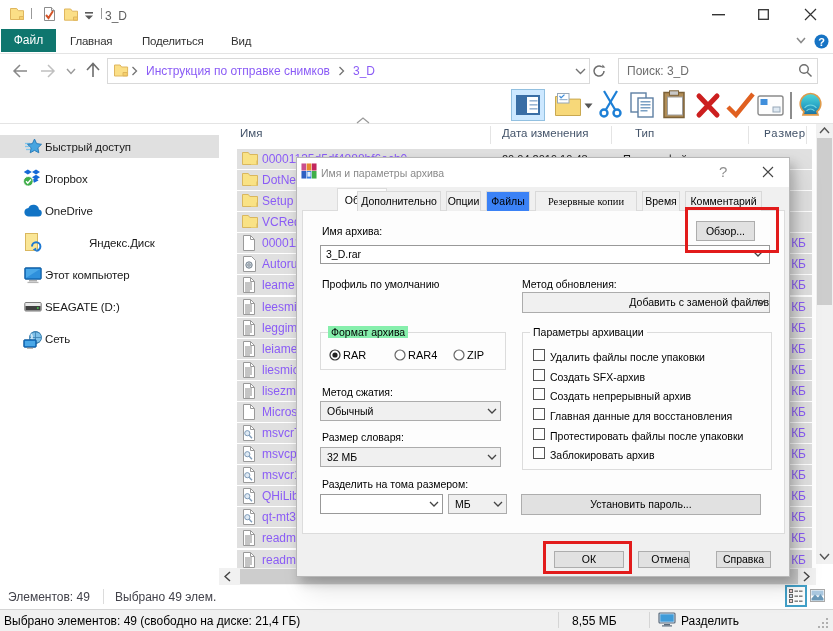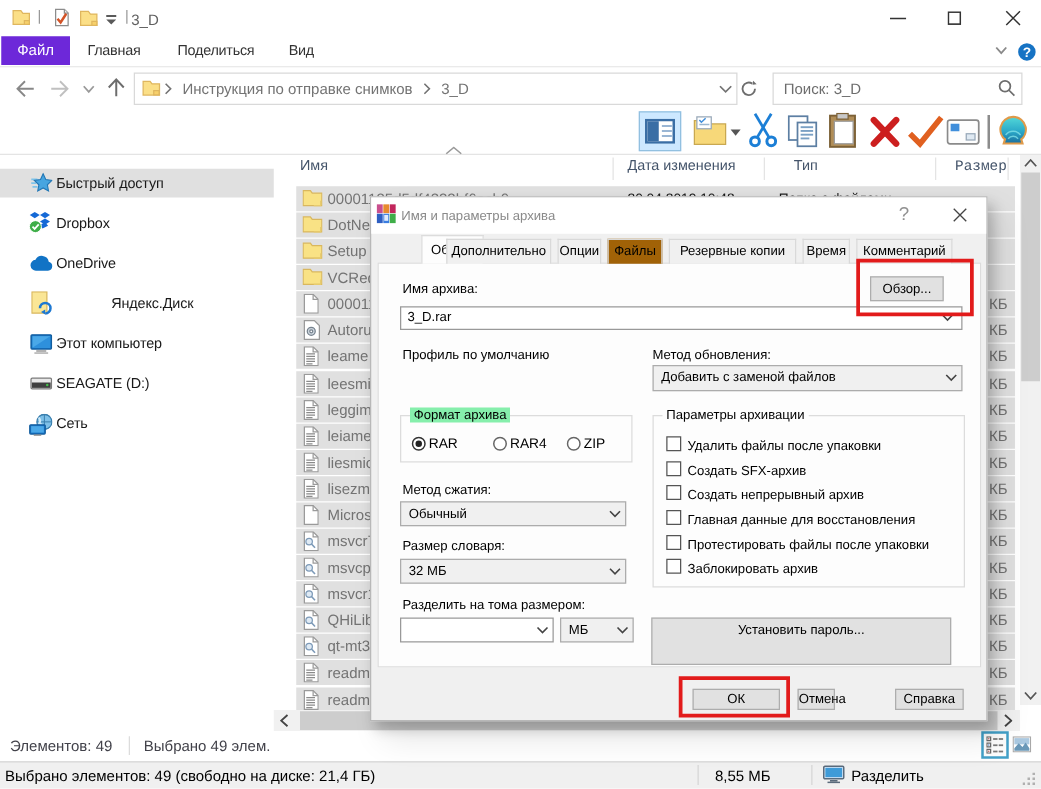--- a/index.html
+++ b/index.html
@@ -1,18 +1,18 @@
 <!DOCTYPE html>
 <html><head><meta charset="utf-8">
 <style>
   html,body{margin:0;padding:0;}
   body{width:833px;height:631px;overflow:hidden;font-family:"Liberation Sans",sans-serif;background:#fff;}
   #w{position:relative;width:833px;height:631px;background:#fff;}
   .abs{position:absolute;}
-  .t12{font-size:12px;color:#737373;white-space:nowrap;}
+  .t12{font-size:12px;color:#8b5cf6;white-space:nowrap;}
   .sb{font-size:11.5px;color:#1a1a1a;white-space:nowrap;letter-spacing:-0.1px;}
   .hdr{font-size:11.5px;color:#44546a;white-space:nowrap;}
   .btn{position:absolute;background:#e1e1e1;border:1px solid #adadad;font-size:10.5px;color:#000;text-align:center;box-sizing:border-box;}
   .combo{position:absolute;background:#f0f0f0;border:1px solid #acacac;font-size:10.5px;color:#000;box-sizing:border-box;}
   .fieldset{position:absolute;border:1px solid #dcdcdc;box-sizing:border-box;}
   .redbox{position:absolute;border:3px solid #e21b1b;box-sizing:border-box;z-index:60;}
 </style></head>
 <body>
 <div id="w">
 
@@ -46,21 +46,21 @@
       <rect width="13" height="1.4" fill="#333"></rect>
     </svg>
 <svg class="abs" style="left:758px;top:9px" width="11" height="11" viewBox="0 0 11 11">
       <rect x="0.7" y="0.7" width="9.6" height="9.6" fill="none" stroke="#333" stroke-width="1.3"></rect>
     </svg>
 <svg class="abs" style="left:804px;top:8px" width="13" height="13" viewBox="0 0 13 13">
       <path d="M1 1 L12 12 M12 1 L1 12" stroke="#333" stroke-width="1.2"></path>
     </svg>
 
 <div class="abs" style="left:0;top:29px;width:833px;height:24px;background:#fff;"></div>
-<div class="abs" style="left:1px;top:29px;width:55px;height:23px;background:#6d28d9;color:#fff;font-size:12px;text-align:center;line-height:23px;">Файл</div>
+<div class="abs" style="left:1px;top:29px;width:55px;height:23px;background:#0f766e;color:#fff;font-size:12px;text-align:center;line-height:23px;">Файл</div>
 <div class="abs" style="left:70px;top:35px;color:#333;font-size:11.5px;letter-spacing:-0.2px;white-space:nowrap;">Главная</div>
 <div class="abs" style="left:142px;top:35px;color:#333;font-size:11.5px;letter-spacing:-0.2px;white-space:nowrap;">Поделиться</div>
 <div class="abs" style="left:231px;top:35px;color:#333;font-size:11.5px;letter-spacing:-0.2px;white-space:nowrap;">Вид</div>
 <svg class="abs" style="left:796px;top:37px" width="10" height="7" viewBox="0 0 10 7">
       <path d="M1 1 l4 4.5 L9 1" stroke="#8a8a8a" stroke-width="1.5" fill="none"></path>
     </svg>
 <circle class="abs"></circle>
 <svg class="abs" style="left:814px;top:34px" width="15" height="15" viewBox="0 0 15 15">
       <circle cx="7.5" cy="7.5" r="7" fill="#1673c4"></circle>
       <text x="7.5" y="11.6" font-size="11" font-weight="bold" fill="#fff" text-anchor="middle" font-family="Liberation Sans">?</text>
@@ -527,35 +527,35 @@
   <div class="abs" style="left:24px;top:9px;font-size:10.5px;color:#8a8a8a;white-space:nowrap;">Имя и параметры архива</div>
   <div class="abs" style="left:422px;top:5px;font-size:15px;color:#909090;">?</div>
   <svg class="abs" style="left:465px;top:8px" width="12" height="12" viewBox="0 0 12 12">
         <path d="M1 1 L11 11 M11 1 L1 11" stroke="#444" stroke-width="1.1"></path>
       </svg>
 
   <div class="abs" style="left:5px;top:52px;width:483px;height:324px;background:#fdfdfd;border:1px solid #dcdcdc;box-sizing:border-box;"></div>
   <div class="abs" style="left:5px;top:30px;width:50px;height:23px;background:#fdfdfd;border:1px solid #dcdcdc;border-bottom:none;box-sizing:border-box;font-size:10.5px;text-align:center;line-height:22px;margin-left:35px;">Общие</div>
   <div class="abs" style="left:60px;top:33px;width:84px;height:20px;background:#f0f0f0;border:1px solid #d9d9d9;border-bottom:none;box-sizing:border-box;font-size:10.5px;text-align:center;line-height:19px;">Дополнительно</div>
   <div class="abs" style="left:149px;top:33px;width:35px;height:20px;background:#f0f0f0;border:1px solid #d9d9d9;border-bottom:none;box-sizing:border-box;font-size:10.5px;text-align:center;line-height:19px;">Опции</div>
-  <div class="abs" style="left:189px;top:33px;width:44px;height:20px;background:#a16207;border:1px solid #d9d9d9;border-bottom:none;box-sizing:border-box;font-size:10.5px;text-align:center;line-height:19px;">Файлы</div>
-  <div class="abs" style="left:238px;top:33px;width:102px;height:20px;background:#f0f0f0;border:1px solid #d9d9d9;border-bottom:none;box-sizing:border-box;font-size:10.5px;text-align:center;line-height:19px;">Резервные копии</div>
+  <div class="abs" style="left:189px;top:33px;width:44px;height:20px;background:#3b82f6;border:1px solid #d9d9d9;border-bottom:none;box-sizing:border-box;font-size:10.5px;text-align:center;line-height:19px;">Файлы</div>
+  <div class="abs" style="left:238px;top:33px;width:102px;height:20px;background:#f0f0f0;border:1px solid #d9d9d9;border-bottom:none;box-sizing:border-box;font-size:10.5px;text-align:center;line-height:19px;font-family:Liberation Serif, serif;">Резервные копии</div>
   <div class="abs" style="left:345px;top:33px;width:38px;height:20px;background:#f0f0f0;border:1px solid #d9d9d9;border-bottom:none;box-sizing:border-box;font-size:10.5px;text-align:center;line-height:19px;">Время</div>
   <div class="abs" style="left:388px;top:33px;width:77px;height:20px;background:#f0f0f0;border:1px solid #d9d9d9;border-bottom:none;box-sizing:border-box;font-size:10.5px;text-align:center;line-height:19px;">Комментарий</div>
 
   <div class="abs" style="left:25px;top:67px;font-size:10.5px;">Имя архива:</div>
   <div class="btn" style="left:399px;top:63px;width:59px;height:20px;line-height:18px;">Обзор...</div>
   <div class="abs" style="left:23px;top:87px;width:450px;height:19px;background:#fff;border:1px solid #999;box-sizing:border-box;"></div>
   <div class="abs" style="left:29px;top:90px;font-size:10.5px;">3_D.rar</div>
   <svg class="abs" style="left:456px;top:93px" width="10" height="7" viewBox="0 0 10 7">
         <path d="M1 1 l4 4 L9 1" stroke="#444" stroke-width="1.3" fill="none"></path>
       </svg>
   <div class="abs" style="left:25px;top:120px;font-size:10.5px;">Профиль по умолчанию</div>
   <div class="abs" style="left:225px;top:120px;font-size:10.5px;">Метод обновления:</div>
-  <div class="combo" style="left:225px;top:134px;width:248px;height:21px;line-height:19px;padding-left:6px;">Добавить с заменой файлов</div>
+  <div class="combo" style="left:225px;top:134px;width:248px;height:21px;line-height:19px;padding-left:6px;text-align:right;">Добавить с заменой файлов</div>
   <svg class="abs" style="left:459px;top:141px" width="10" height="7" viewBox="0 0 10 7">
         <path d="M1 1 l4 4 L9 1" stroke="#444" stroke-width="1.3" fill="none"></path>
       </svg>
 
   <div class="fieldset" style="left:23px;top:174px;width:186px;height:38px;"></div>
   <div class="abs" style="left:31px;top:168px;font-size:10.5px;background:#86efac;padding:0 3px;">Формат архива</div>
   <svg class="abs" style="left:32px;top:191px" width="12" height="12" viewBox="0 0 12 12">
         <circle cx="6" cy="6" r="5" fill="#fff" stroke="#333" stroke-width="1.2"></circle>
         <circle cx="6" cy="6" r="2.6" fill="#222"></circle>
       </svg>
@@ -599,23 +599,23 @@
 
   <div class="abs" style="left:25px;top:320px;font-size:10.5px;">Разделить на тома размером:</div>
   <div class="abs" style="left:23px;top:336px;width:123px;height:20px;background:#fff;border:1px solid #999;box-sizing:border-box;"></div>
   <svg class="abs" style="left:132px;top:343px" width="10" height="7" viewBox="0 0 10 7">
         <path d="M1 1 l4 4 L9 1" stroke="#444" stroke-width="1.3" fill="none"></path>
       </svg>
   <div class="combo" style="left:151px;top:336px;width:59px;height:20px;line-height:18px;padding-left:6px;">МБ</div>
   <svg class="abs" style="left:196px;top:343px" width="10" height="7" viewBox="0 0 10 7">
         <path d="M1 1 l4 4 L9 1" stroke="#444" stroke-width="1.3" fill="none"></path>
       </svg>
-  <div class="btn" style="left:224px;top:336px;width:240px;height:38px;line-height:19px;">Установить пароль...</div>
+  <div class="btn" style="left:224px;top:336px;width:240px;height:21px;line-height:19px;">Установить пароль...</div>
 
   <div class="abs" style="left:1px;top:376px;width:490px;height:42px;background:#f0f0f0;"></div>
   <div class="btn" style="left:257px;top:393px;width:70px;height:17px;line-height:15px;">ОК</div>
-  <div class="btn" style="left:341px;top:393px;width:30px;height:17px;line-height:15px;text-align:right;">Отмена</div>
+  <div class="btn" style="left:341px;top:393px;width:52px;height:17px;line-height:15px;text-align:right;">Отмена</div>
   <div class="btn" style="left:419px;top:393px;width:55px;height:17px;line-height:15px;">Справка</div>
 </div>
 
 <div class="redbox" style="left:685px;top:207px;width:94px;height:46px;"></div>
 <div class="redbox" style="left:543px;top:541px;width:89px;height:33px;"></div>
 
 </div>
 </body></html>

